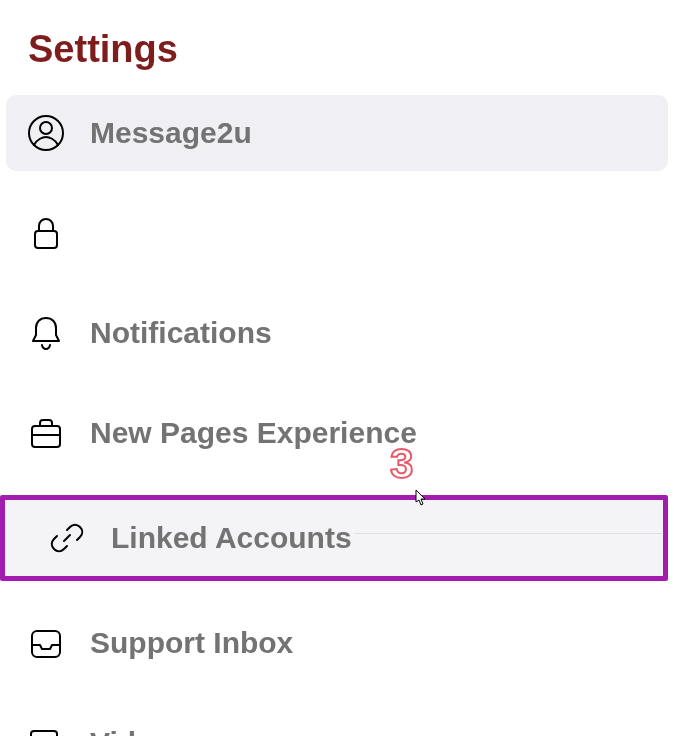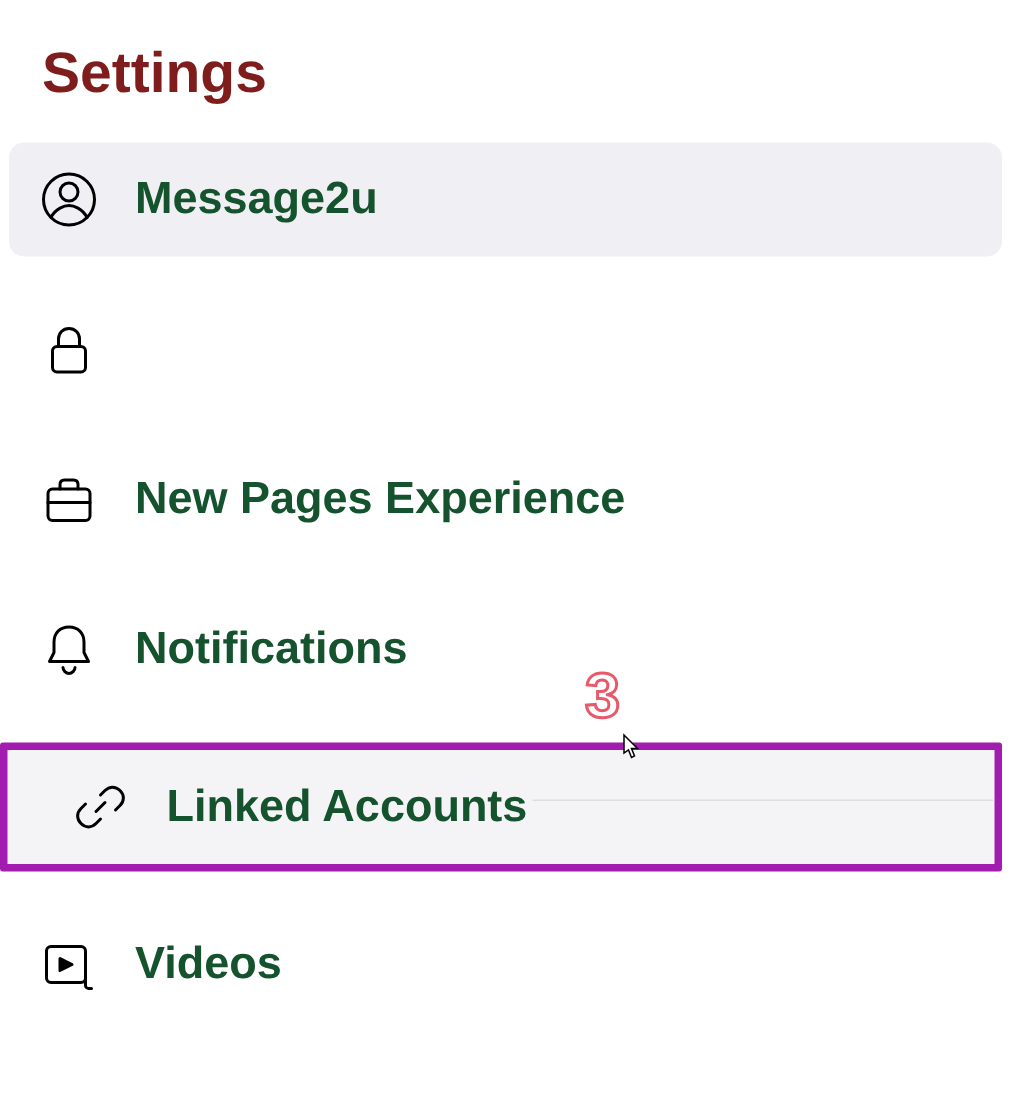--- a/index.html
+++ b/index.html
@@ -54,21 +54,21 @@
       height: 40px;
       stroke: #000;
       fill: none;
       stroke-width: 2;
       stroke-linecap: round;
       stroke-linejoin: round;
     }
     .menu-label {
       font-size: 30px;
       font-weight: 600;
-      color: #14532d;
+      color: #737373;
     }
     .annotation-3 {
       position: absolute;
       left: 390px;
       top: 440px;
       font-size: 42px;
       font-weight: 700;
       color: #fff;
       -webkit-text-stroke: 2px #e85a6a;
       pointer-events: none;
@@ -117,49 +117,58 @@
       <svg viewBox="0 0 40 40">
           <rect x="9" y="18" width="22" height="17" rx="3"></rect>
           <path d="M13 18v-5c0-4 3-7 7-7s7 3 7 7v5"></path>
         </svg>
     </span>
   </div>
 
   <div class="menu-item">
     <span class="icon-wrap">
       <svg viewBox="0 0 40 40">
+          <path d="M20 5c-6 0-10 4-10 10v7l-3 6h26l-3-6v-7c0-6-4-10-10-10z"></path>
+          <path d="M16 32c0 2 2 4 4 4s4-2 4-4"></path>
+        </svg>
+    </span>
+    <span class="menu-label">Notifications</span>
+  </div>
+
+  <div class="menu-item">
+    <span class="icon-wrap">
+      <svg viewBox="0 0 40 40">
           <rect x="6" y="13" width="28" height="21" rx="3"></rect>
           <path d="M14 13v-3c0-2 1-3 3-3h6c2 0 3 1 3 3v3"></path>
           <path d="M6 22h28"></path>
         </svg>
     </span>
     <span class="menu-label">New Pages Experience</span>
-  </div>
-
-  <div class="menu-item">
-    <span class="icon-wrap">
-      <svg viewBox="0 0 40 40">
-          <path d="M20 5c-6 0-10 4-10 10v7l-3 6h26l-3-6v-7c0-6-4-10-10-10z"></path>
-          <path d="M16 32c0 2 2 4 4 4s4-2 4-4"></path>
-        </svg>
-    </span>
-    <span class="menu-label">Notifications</span>
   </div>
 
   <div class="menu-item hover highlighted">
     <span class="icon-wrap">
       <svg viewBox="0 0 40 40">
           <path d="M17 23l6-6"></path>
           <path d="M20 12l3-3c3-3 7-3 10 0s3 7 0 10l-3 3"></path>
           <path d="M20 28l-3 3c-3 3-7 3-10 0s-3-7 0-10l3-3"></path>
         </svg>
     </span>
     <span class="menu-label">Linked Accounts</span>
   </div>
 
+  <div class="menu-item">
+    <span class="icon-wrap">
+      <svg viewBox="0 0 40 40">
+          <rect x="6" y="8" width="28" height="26" rx="5"></rect>
+          <path d="M6 22h8l2 4h8l2-4h8"></path>
+        </svg>
+    </span>
+    <span class="menu-label">Support Inbox</span>
+  </div>
 
   <div class="menu-item">
     <span class="icon-wrap">
       <svg viewBox="0 0 40 40">
           <rect x="5" y="8" width="26" height="24" rx="3"></rect>
           <path d="M14 16l8 4-8 4z" fill="#000"></path>
           <path d="M31 12v22c0 1 1 2 2 2h2"></path>
         </svg>
     </span>
     <span class="menu-label">Videos</span>

